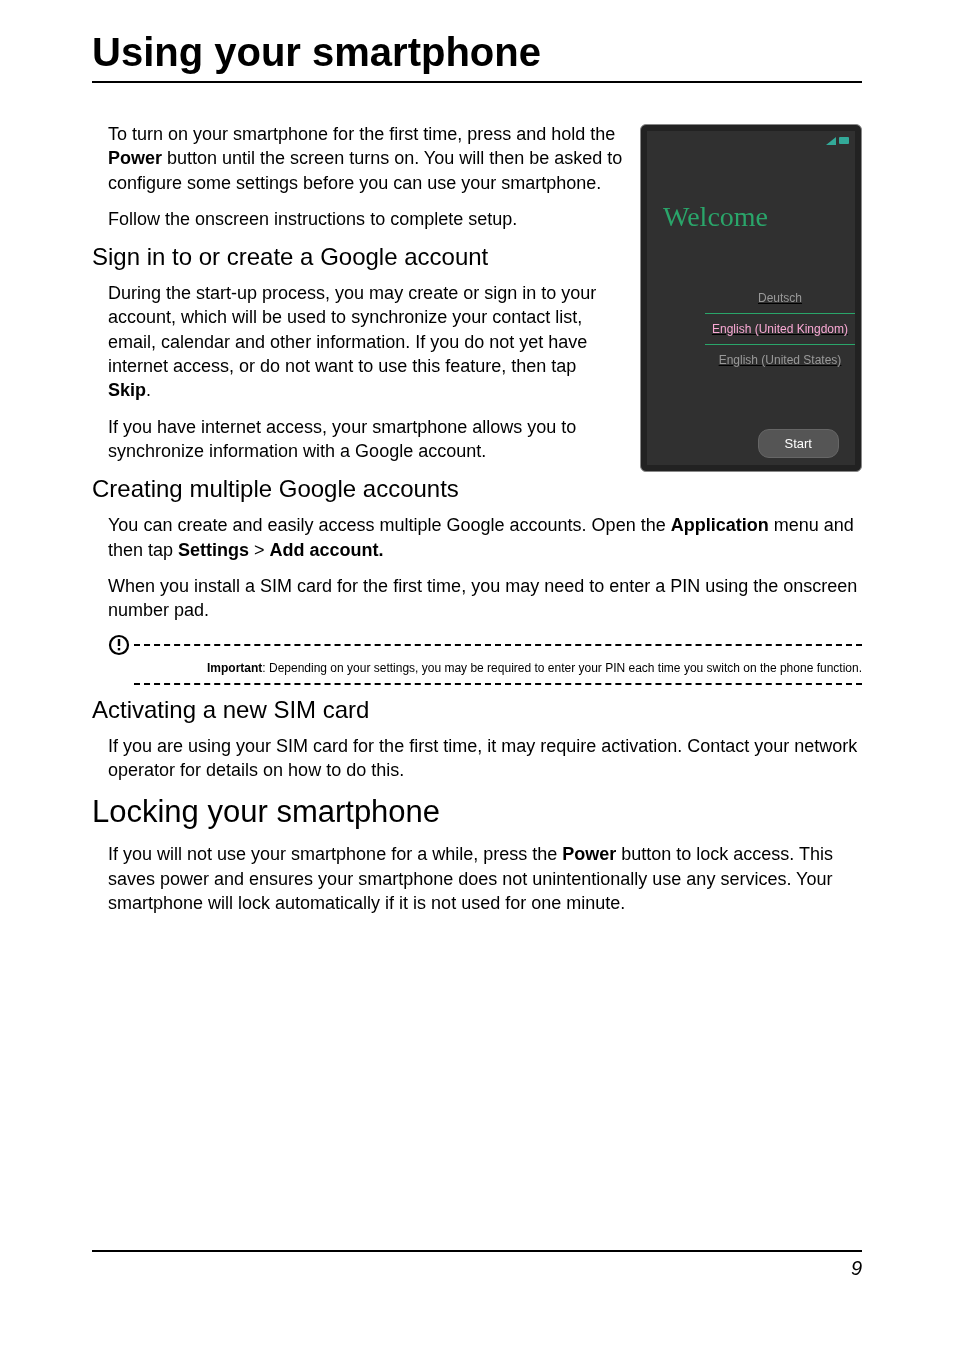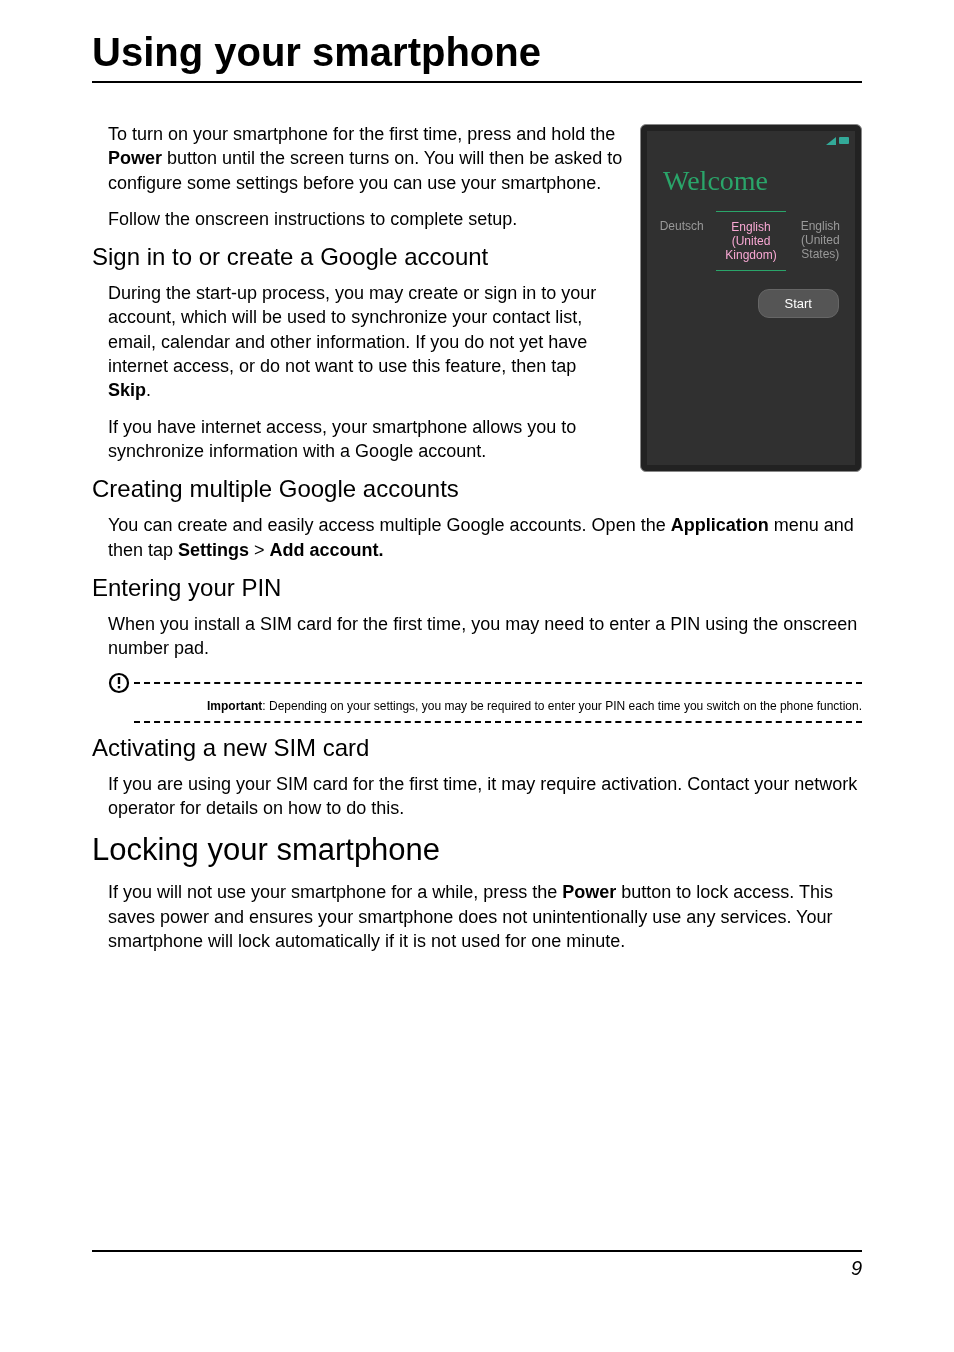--- a/index.html
+++ b/index.html
@@ -53,39 +53,40 @@
     padding: 6px;
     border: 1px solid #888;
   }
   .phone-screen {
     background: #303030;
     width: 100%;
     height: 100%;
     display: flex;
     flex-direction: column;
     position: relative;
+    gap: 36px;
   }
   .status-bar {
     height: 18px;
     display: flex;
     justify-content: flex-end;
     align-items: center;
     padding-right: 6px;
     gap: 3px;
   }
   .signal-icon { display: inline-block; }
   .battery-icon { width: 10px; height: 7px; background: #3a9; border-radius:1px;}
   .welcome-title {
     color: #2aa56a;
     font-family: Georgia, serif;
     font-size: 28px;
     padding: 16px 16px 14px 16px;
     font-weight: normal;
   }
-  .lang-list { display:flex; flex-direction:row; align-items:flex-start; }
+  .lang-list { display:flex; flex-direction:column; align-items:flex-end;text-decoration:underline; }
   .lang-item {
     color: #999;
     font-size: 12px;
     text-align: center;
     padding: 8px 0;
     width: 150px;
   }
   .lang-item.selected {
     color: #f9a8d4;
     border-top: 1px solid #2aa56a;
@@ -181,21 +182,20 @@
       <span>During the start-up process, you may create or sign in to your account, which will be used to synchronize your contact list, email, calendar and other information. If you do not yet have internet access, or do not want to use this feature, then tap </span><span class="bold">Skip</span><span>.</span>
     </p>
     <p class="body-text">If you have internet access, your smartphone allows you to synchronize information with a Google account.</p>
   </div>
 
   <h3 class="sub-title">Creating multiple Google accounts</h3>
   <p class="body-text">
     <span>You can create and easily access multiple Google accounts. Open the </span><span class="bold">Application</span><span> menu and then tap </span><span class="bold">Settings</span><span> &gt; </span><span class="bold">Add account.</span>
   </p>
 
-  <h3 class="sub-title">Entering your PIN</h3>
   <p class="body-text">When you install a SIM card for the first time, you may need to enter a PIN using the onscreen number pad.</p>
 
   <div class="note-block">
     <div class="note-top-row">
       <span class="note-icon">
         <svg width="22" height="22" viewBox="0 0 22 22">
             <circle cx="11" cy="11" r="9" stroke="#000" stroke-width="2.2" fill="none"></circle>
             <rect x="9.8" y="5" width="2.4" height="7" fill="#000"></rect>
             <rect x="9.8" y="14" width="2.4" height="2.4" fill="#000"></rect>
           </svg>

